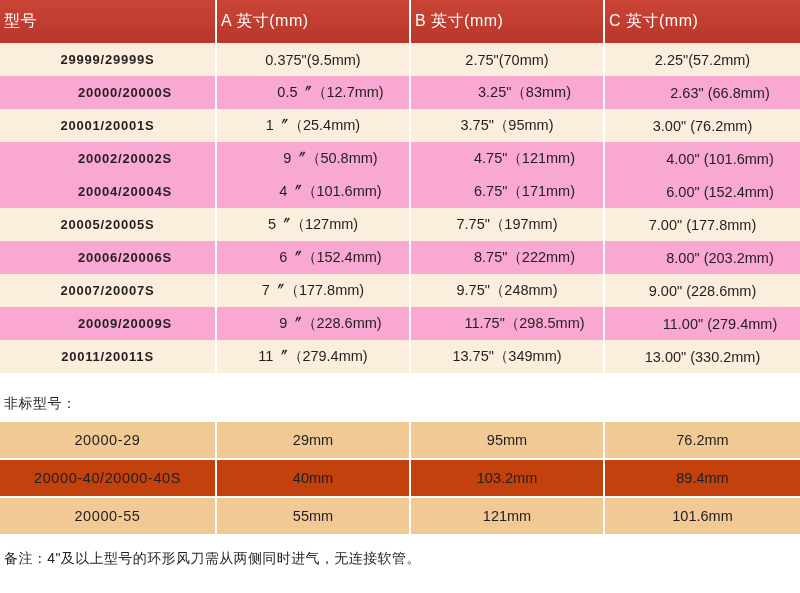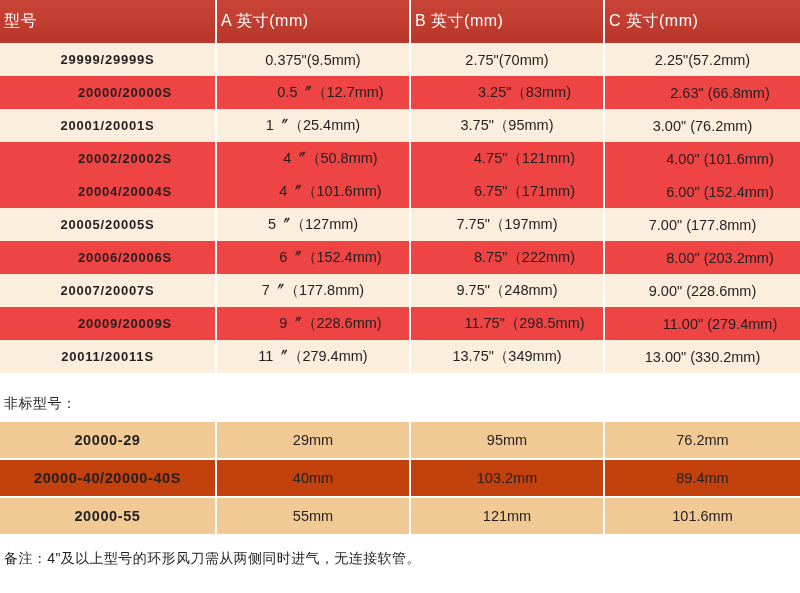--- a/index.html
+++ b/index.html
@@ -49,21 +49,21 @@
     text-align: center;
     font-size: 14.5px;
     border-right: 2px solid #ffffff;
     padding: 0 2px;
     color: #231f20;
     white-space: nowrap;
     overflow: hidden;
   }
   table.main td:last-child { border-right: none; }
   table.main tr.even td { background: #fbeedd; }
-  table.main tr.odd  td { background: #ef4444; padding-left: 37px; }
+  table.main tr.odd  td { background: #f9a8d4; padding-left: 37px; }
 
   table.main td.model {
     font-weight: bold;
     font-size: 13px;
     letter-spacing: 0.8px;
   }
 
   .note-label {
     font-size: 14px;
     color: #231f20;
@@ -86,21 +86,21 @@
     font-size: 14.5px;
     border-right: 2px solid #ffffff;
     border-bottom: 2px solid #ffffff;
     padding: 0 2px;
     white-space: nowrap;
   }
   table.extra td:last-child { border-right: none; }
   table.extra tr:last-child td { border-bottom: none; }
   table.extra tr.even td { background: #c2410c; }
   table.extra tr.odd  td { background: #f0c994; }
-  table.extra td.model { font-weight: bold; letter-spacing: 0.6px; }
+  table.extra td.model { font-weight: normal; letter-spacing: 0.6px; }
 
   .footnote {
     font-size: 14px;
     color: #231f20;
     padding: 16px 0 0 4px;
     letter-spacing: 0.4px;
   }
 </style>
 </head>
 <body>
@@ -136,21 +136,21 @@
         <td>2.63" (66.8mm)</td>
       </tr>
       <tr class="even">
         <td class="model">20001/20001S</td>
         <td>1〞（25.4mm)</td>
         <td>3.75"（95mm)</td>
         <td>3.00" (76.2mm)</td>
       </tr>
       <tr class="odd">
         <td class="model">20002/20002S</td>
-        <td>4〞（50.8mm)</td>
+        <td>9〞（50.8mm)</td>
         <td>4.75"（121mm)</td>
         <td>4.00" (101.6mm)</td>
       </tr>
       <tr class="odd">
         <td class="model">20004/20004S</td>
         <td>4〞（101.6mm)</td>
         <td>6.75"（171mm)</td>
         <td>6.00" (152.4mm)</td>
       </tr>
       <tr class="even">

